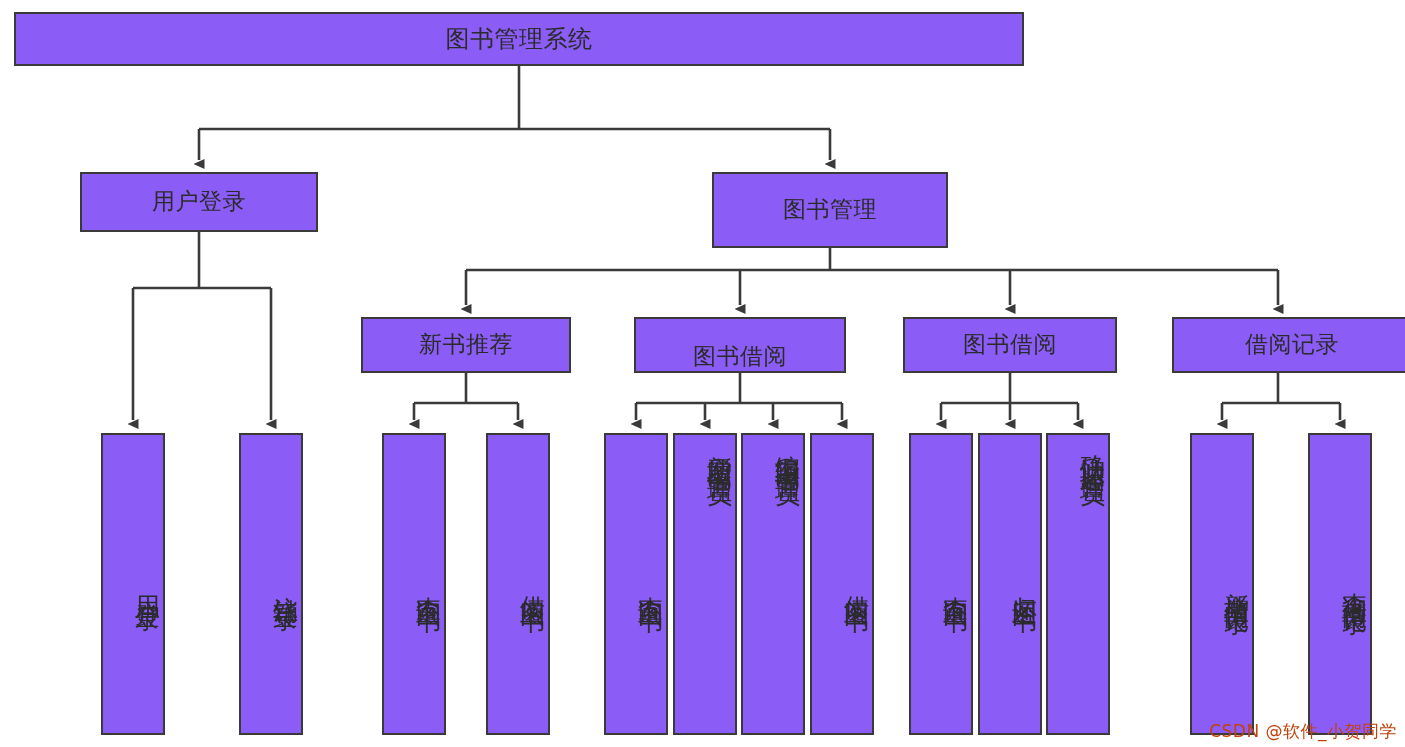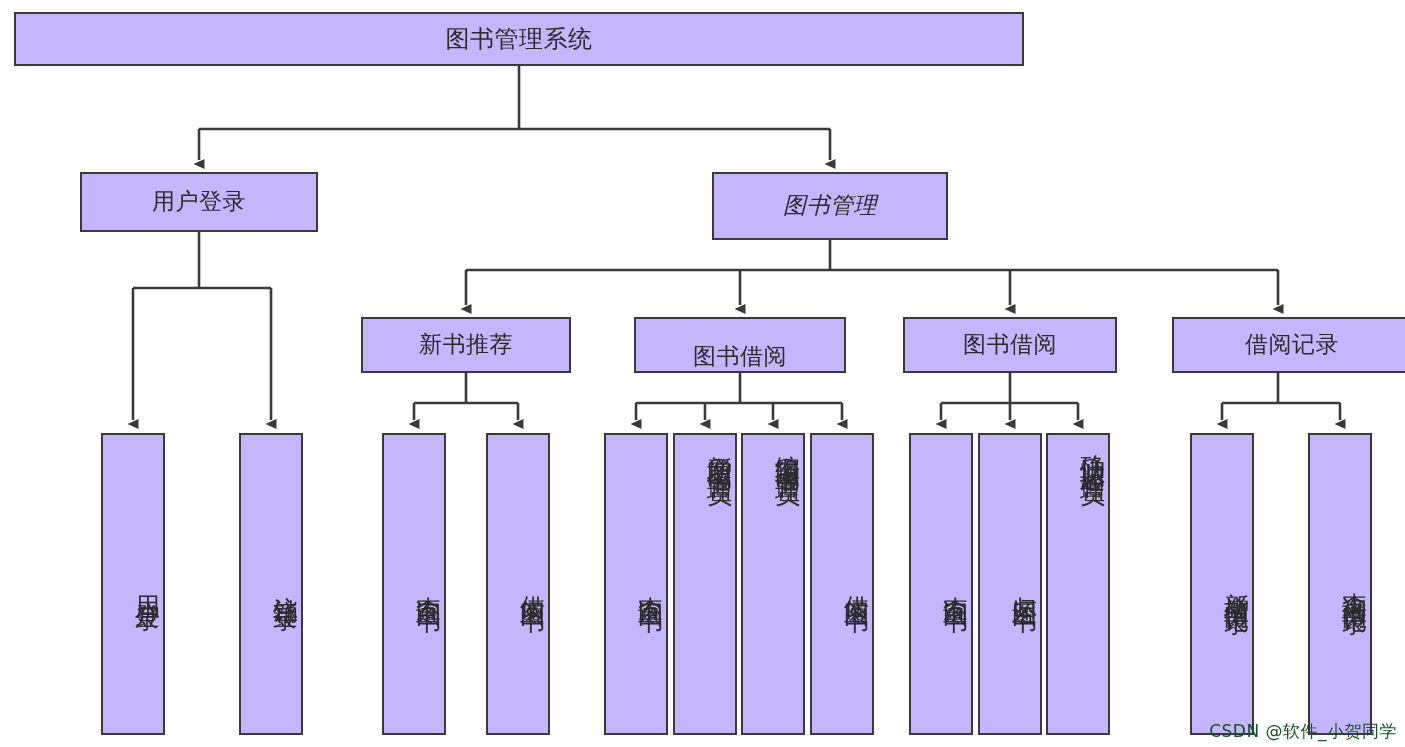--- a/index.html
+++ b/index.html
@@ -23,21 +23,21 @@
     position: absolute;
     left: 0;
     top: 0;
     width: 1405px;
     height: 747px;
   }
   .node {
     position: absolute;
     box-sizing: border-box;
     border: 2.5px solid #3a3a3a;
-    background: #c4b5fd;
+    background: #8b5cf6;
     display: flex;
     align-items: center;
     justify-content: center;
     color: #2b2b2b;
   }
   .node-label {
     display: block;
     text-align: center;
     line-height: 1.28;
     color: #2b2b2b;
@@ -63,21 +63,21 @@
     width: 100%;
   }
   .node.vertical.center-text {
     align-items: center;
   }
   .watermark {
     position: absolute;
     right: 8px;
     bottom: 4px;
     font-size: 17px;
-    color: #14532d;
+    color: #c2410c;
     white-space: nowrap;
     font-family: "DejaVu Sans", "Liberation Sans", sans-serif;
     letter-spacing: 0.5px;
   }
 </style>
 </head>
 <body>
 
 <div id="diagram-root">
 
@@ -134,21 +134,21 @@
     </g>
   </svg>
 
   <div class="node horizontal root" style="left:14px; top:12px; width:1010px; height:54px;">
     <span class="node-label">图书管理系统</span>
   </div>
 
   <div class="node horizontal" style="left:80px; top:172px; width:238px; height:60px;">
     <span class="node-label">用户登录</span>
   </div>
-  <div class="node horizontal" style="left:712px; top:172px; width:236px; height:68px;font-style:italic;">
+  <div class="node horizontal" style="left:712px; top:172px; width:236px; height:76px;">
     <span class="node-label">图书管理</span>
   </div>
 
   <div class="node horizontal" style="left:361px; top:317px; width:210px; height:56px;">
     <span class="node-label">新书推荐</span>
   </div>
   <div class="node horizontal" style="left:634px; top:317px; width:212px; height:56px;align-items:flex-end;">
     <span class="node-label">图书借阅</span>
   </div>
   <div class="node horizontal" style="left:903px; top:317px; width:214px; height:56px;">

